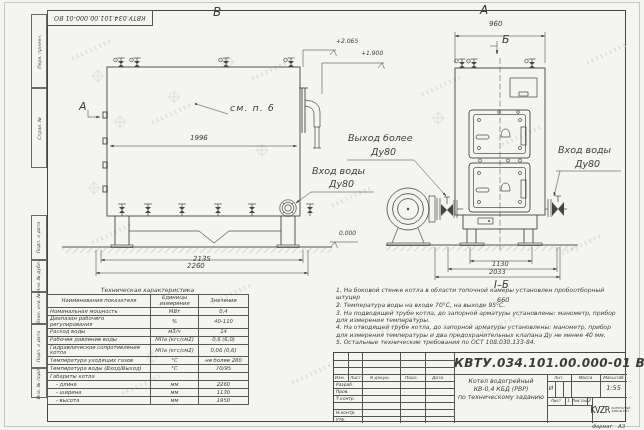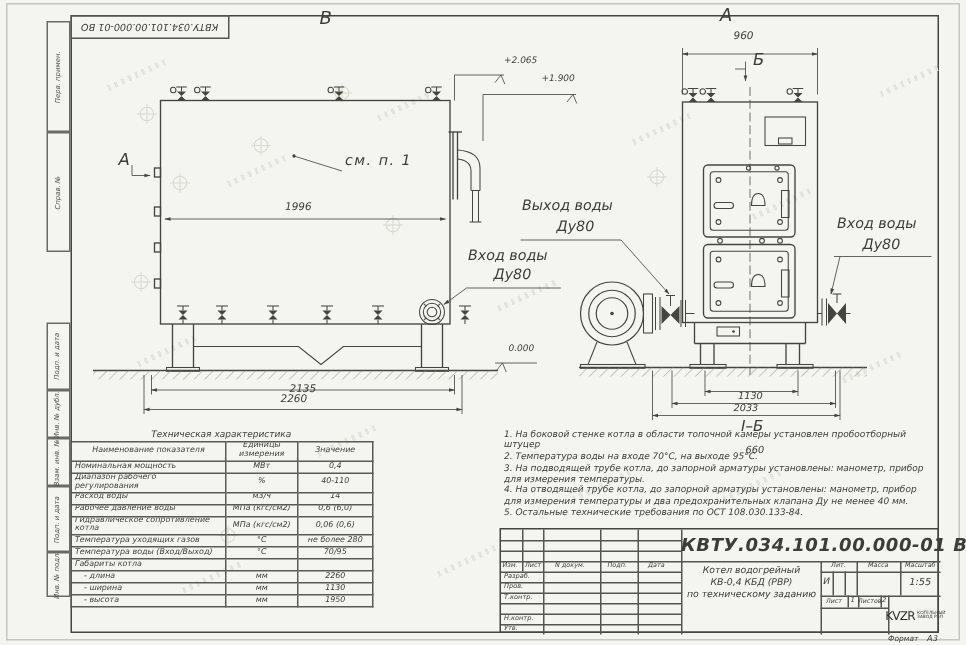--- a/index.html
+++ b/index.html
@@ -293,34 +293,34 @@
       <line x1="322" y1="94" x2="322" y2="63"></line>
         <line x1="322" y1="63" x2="384" y2="63"></line>
       <path d="M378,68 l4,-5 l2.5,6"></path>
       <line x1="330" y1="242" x2="358" y2="242"></line>
       <path d="M331,247 l4,-5 l2.5,6"></path>
     </g>
   </svg>
 
   <span class="t" style="left:213px;top:6px;font-size:12px;">В</span>
   <span class="t" style="left:79px;top:101px;font-size:11px;">А</span>
-  <span class="t" style="left:230px;top:103px;font-size:9.5px;letter-spacing:1px;">см. п. 1</span>
+  <span class="t" style="left:230px;top:103px;font-size:9.5px;letter-spacing:1px;">см. п. 6</span>
   <span class="t" style="left:190px;top:135px;font-size:7px;">1996</span>
   <span class="t" style="left:336px;top:38px;font-size:6px;">+2.065</span>
   <span class="t" style="left:361px;top:50px;font-size:6px;">+1.900</span>
   <span class="t" style="left:339px;top:230px;font-size:6px;">0.000</span>
   <span class="t" style="left:193px;top:256px;font-size:7px;">2135</span>
   <span class="t" style="left:187px;top:263px;font-size:7px;">2260</span>
   <span class="t" style="left:312px;top:166px;font-size:9.5px;">Вход воды</span>
   <span class="t" style="left:329px;top:179px;font-size:9.5px;">Ду80</span>
 
   <span class="t" style="left:480px;top:4px;font-size:12px;">А</span>
   <span class="t" style="left:489px;top:21px;font-size:7px;">960</span>
   <span class="t" style="left:502px;top:34px;font-size:11px;">Б</span>
-  <span class="t" style="left:348px;top:133px;font-size:9.5px;">Выход воды</span>
+  <span class="t" style="left:348px;top:133px;font-size:9.5px;">Выход более</span>
   <span class="t" style="left:371px;top:147px;font-size:9.5px;">Ду80</span>
   <span class="t" style="left:558px;top:145px;font-size:9.5px;">Вход воды</span>
   <span class="t" style="left:575px;top:159px;font-size:9.5px;">Ду80</span>
   <span class="t" style="left:497px;top:252px;font-size:6.5px;margin-top:45px;">660</span>
   <span class="t" style="left:492px;top:260.5px;font-size:6.5px;">1130</span>
   <span class="t" style="left:489px;top:269px;font-size:6.5px;">2033</span>
   <span class="t" style="left:494px;top:280px;font-size:10px;">I–Б</span>
 
   <div id="stamp">
     <span>КВТУ.034.101.00.000-01 ВО</span>

